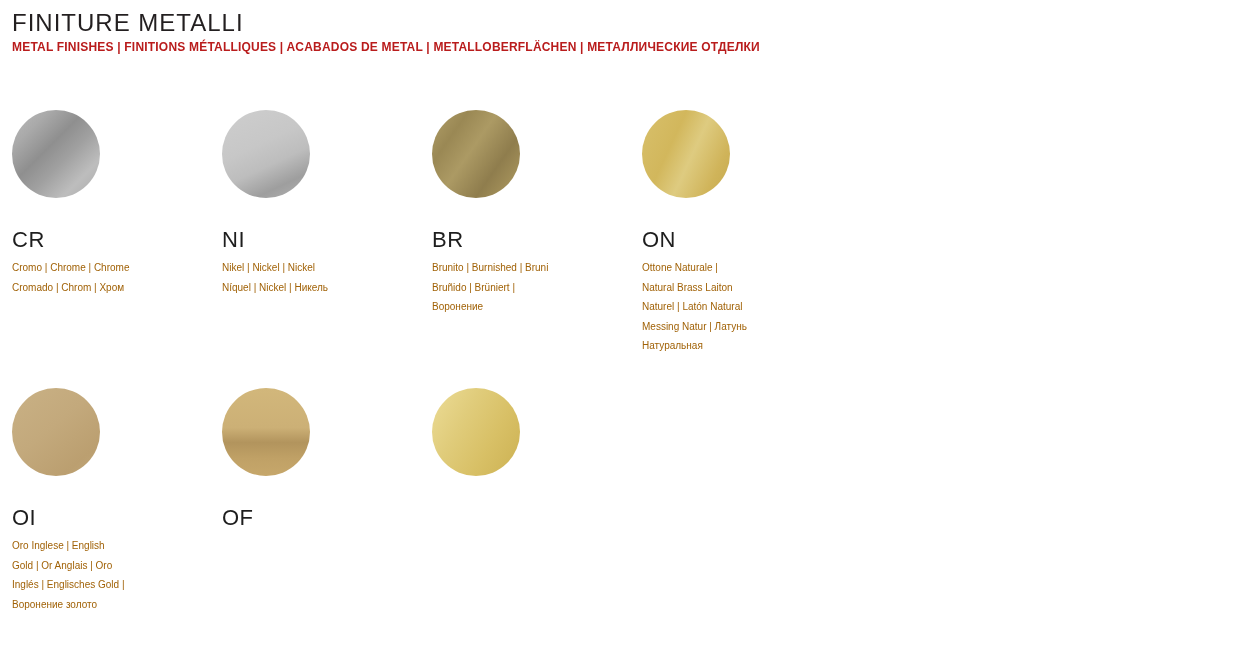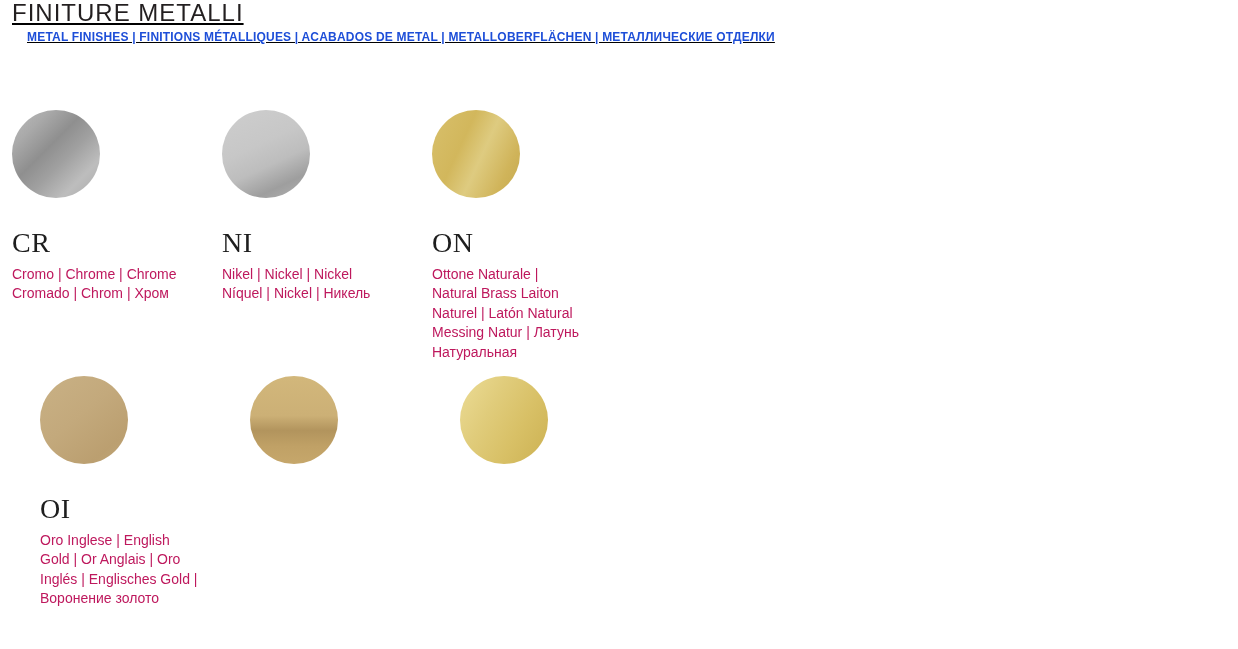--- a/index.html
+++ b/index.html
@@ -10,75 +10,73 @@
   }
   .page {
     position: relative;
     width: 1238px;
     height: 649px;
     background: #ffffff;
     overflow: hidden;
   }
   .header {
     position: absolute;
-    top: 0;
+    top: 10px;
     left: 12px;
-    text-decoration: underline;
   }
   .title {
     margin: 0;
     font-size: 24px;
     font-weight: 400;
     letter-spacing: 1px;
     color: #231f20;
     line-height: 1.1;
   }
   .subtitle {
-    margin: 4px 0 0 15px;
+    margin: 4px 0 0 0;
     font-size: 12px;
     font-weight: 700;
     letter-spacing: 0.2px;
-    color: #1d4ed8;
+    color: #b91c1c;
     white-space: nowrap;
   }
   .row {
     position: absolute;
     left: 12px;
     display: flex;
   }
   .row-1 { top: 110px; }
-  .row-2 { top: 376px; margin-left: 28px; }
+  .row-2 { top: 388px; }
   .cell {
     width: 210px;
     flex: 0 0 210px;
   }
   .cell:last-child {
     flex: 0 0 178px;
     width: 178px;
   }
   .swatch {
     width: 88px;
     height: 88px;
     border-radius: 50%;
   }
   .code {
     margin: 30px 0 0 0;
-    font-size: 28px;
+    font-size: 22px;
     font-weight: 400;
     letter-spacing: 0.5px;
     color: #1e1e1e;
     line-height: 1.1;
-    font-family: Liberation Serif, serif;
   }
   .desc {
     margin: 6px 0 0 0;
     width: 196px;
-    font-size: 14px;
+    font-size: 10px;
     line-height: 19.5px;
-    color: #be185d;
+    color: #a16207;
     white-space: pre-line;
   }
 </style>
 </head>
 <body>
 
 <div class="page">
 
   <div class="header">
     <h1 class="title">FINITURE METALLI</h1>
@@ -92,20 +90,27 @@
       <p class="desc">Cromo | Chrome | Chrome
 Cromado | Chrom | Хром</p>
     </div>
     <div class="cell">
       <div class="swatch" style="background: linear-gradient(155deg, rgb(206, 206, 206) 0%, rgb(199, 199, 199) 40%, rgb(189, 189, 189) 60%, rgb(158, 158, 158) 80%, rgb(179, 179, 179) 100%);"></div>
       <h2 class="code">NI</h2>
       <p class="desc">Nikel | Nickel | Nickel
 Níquel | Nickel | Никель</p>
     </div>
     <div class="cell">
+      <div class="swatch" style="background: linear-gradient(125deg, rgb(178, 160, 106) 0%, rgb(154, 136, 84) 25%, rgb(172, 154, 100) 45%, rgb(143, 125, 77) 70%, rgb(164, 145, 90) 88%, rgb(153, 135, 72) 100%);"></div>
+      <h2 class="code">BR</h2>
+      <p class="desc">Brunito | Burnished | Bruni
+Bruñido | Brüniert |
+Воронение</p>
+    </div>
+    <div class="cell">
       <div class="swatch" style="background: linear-gradient(115deg, rgb(216, 192, 108) 0%, rgb(210, 183, 92) 35%, rgb(222, 203, 128) 55%, rgb(208, 180, 90) 80%, rgb(197, 169, 78) 100%);"></div>
       <h2 class="code">ON</h2>
       <p class="desc">Ottone Naturale |
 Natural Brass Laiton
 Naturel | Latón Natural
 Messing Natur | Латунь
 Натуральная</p>
     </div>
   </div>
 
@@ -113,19 +118,20 @@
     <div class="cell">
       <div class="swatch" style="background: linear-gradient(140deg, rgb(201, 177, 133) 0%, rgb(195, 169, 124) 45%, rgb(187, 159, 112) 80%, rgb(192, 166, 120) 100%);"></div>
       <h2 class="code">OI</h2>
       <p class="desc">Oro Inglese | English
 Gold | Or Anglais | Oro
 Inglés | Englisches Gold |
 Воронение золото</p>
     </div>
     <div class="cell">
       <div class="swatch" style="background: linear-gradient(rgb(210, 183, 123) 0%, rgb(204, 176, 118) 45%, rgb(178, 148, 93) 62%, rgb(192, 161, 102) 80%, rgb(198, 167, 107) 100%);"></div>
+      <h2 class="code">OF</h2>
     </div>
     <div class="cell">
       <div class="swatch" style="background: linear-gradient(120deg, rgb(236, 220, 150) 0%, rgb(224, 204, 123) 35%, rgb(216, 192, 102) 65%, rgb(204, 177, 82) 100%);"></div>
     </div>
   </div>
 
 </div>
 
 </body></html>

